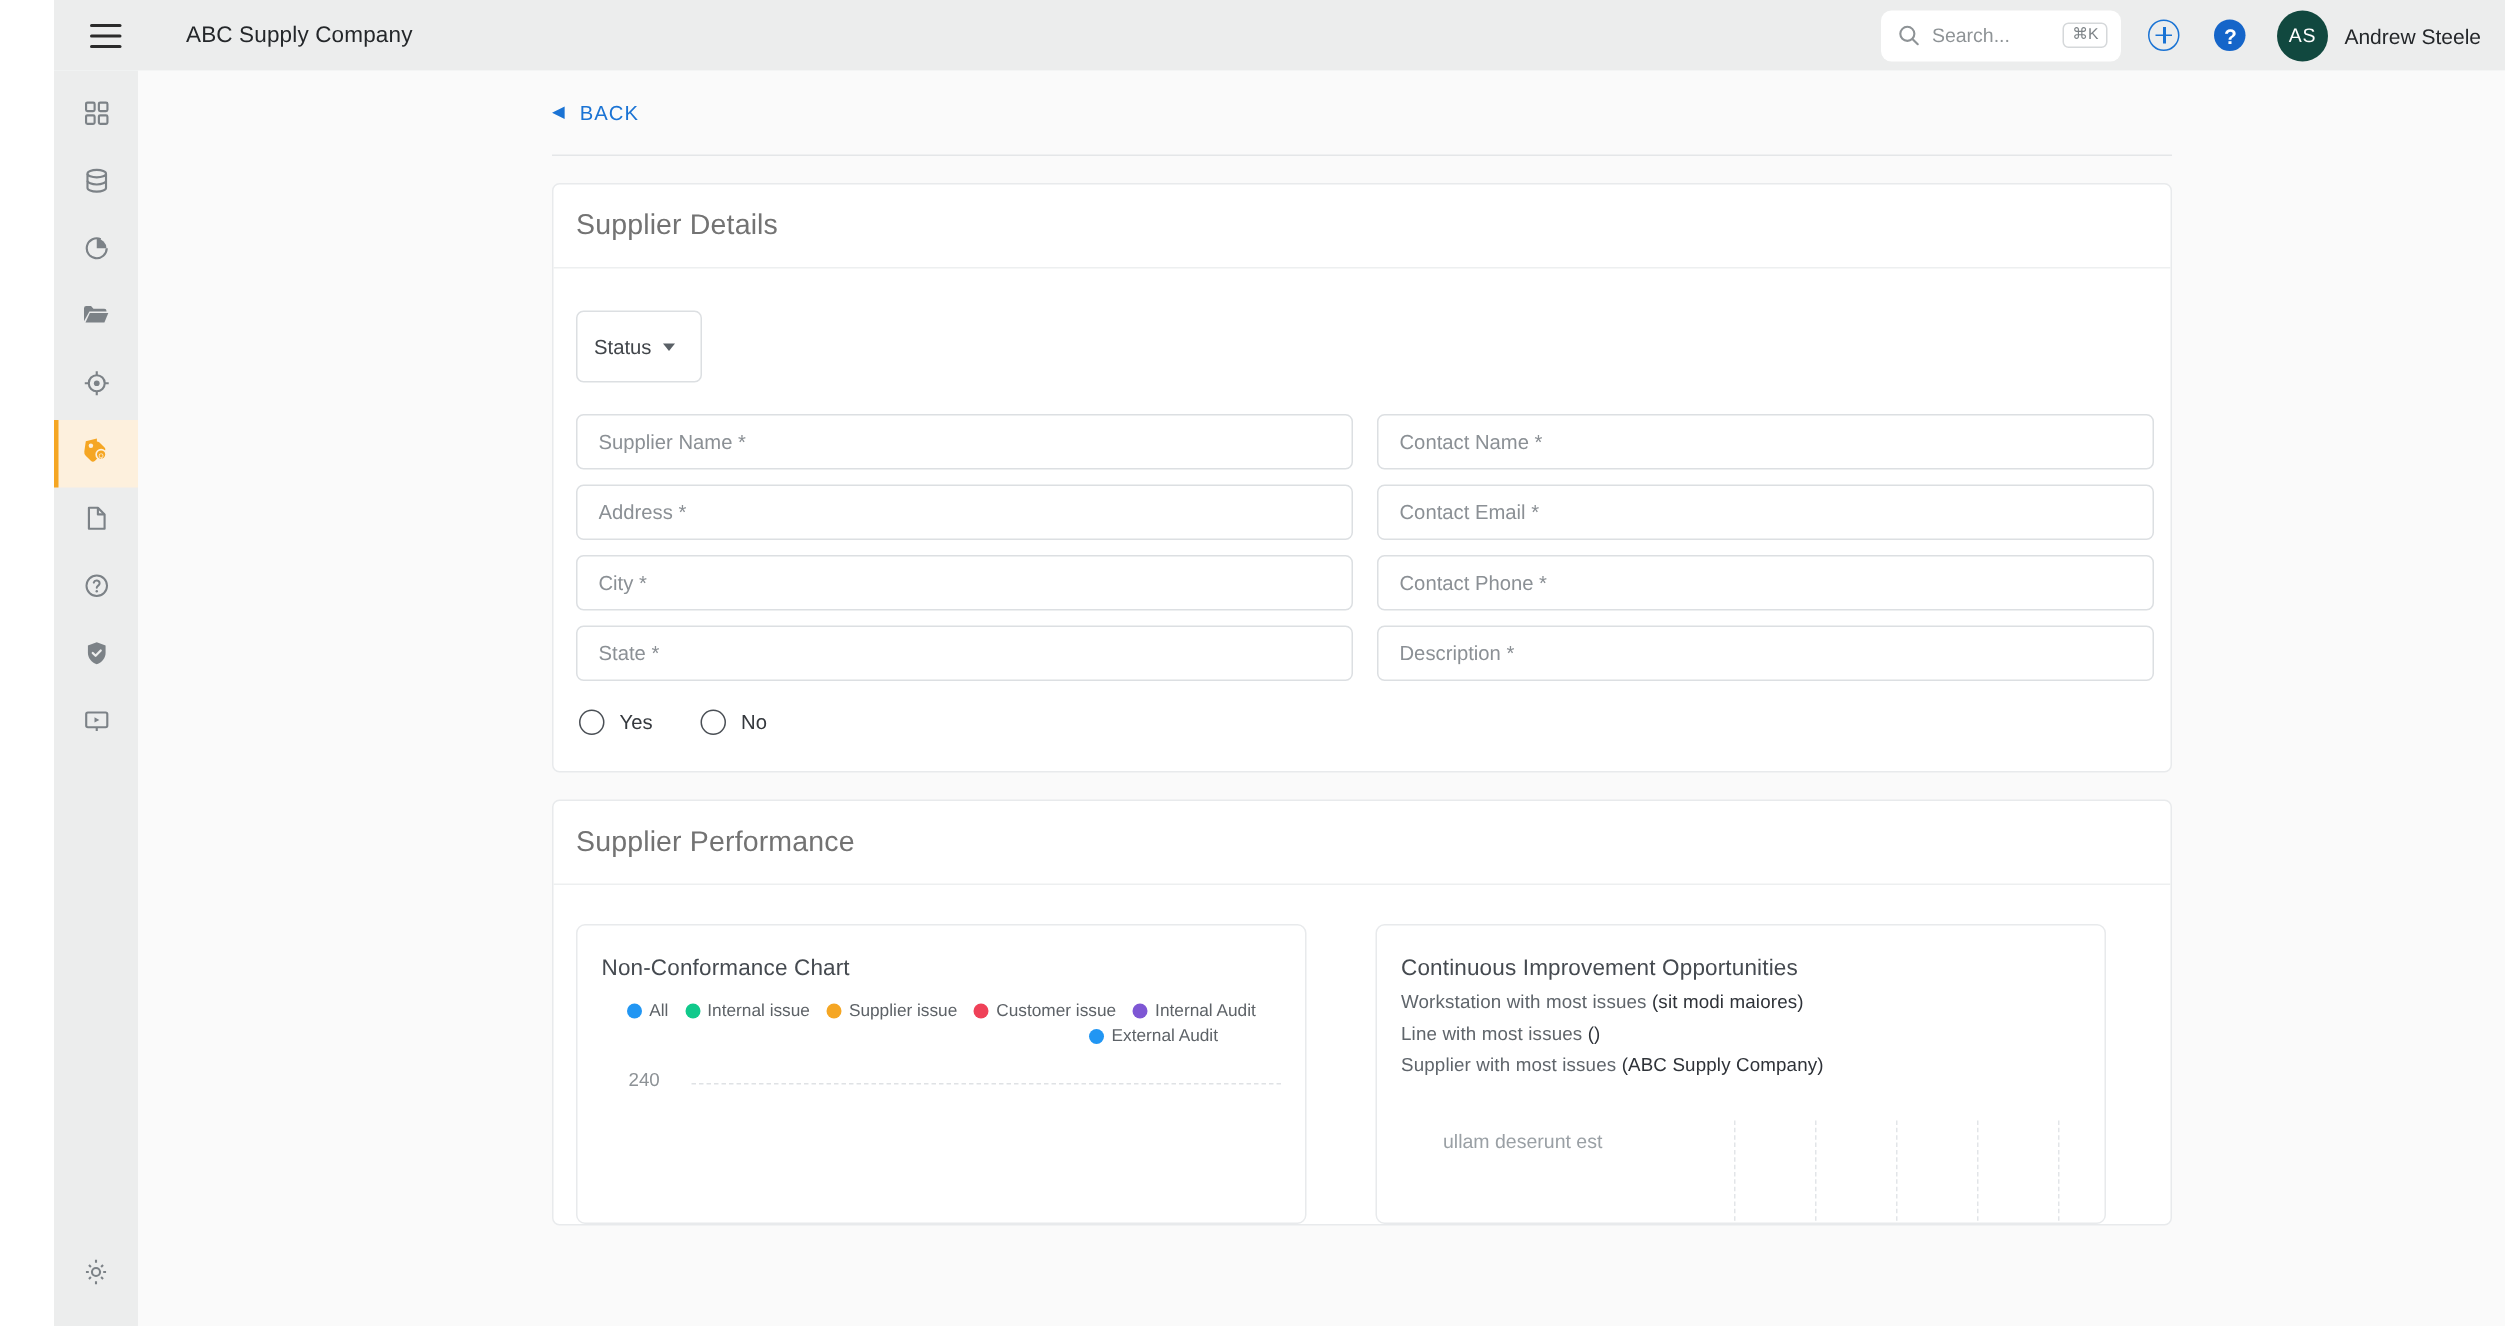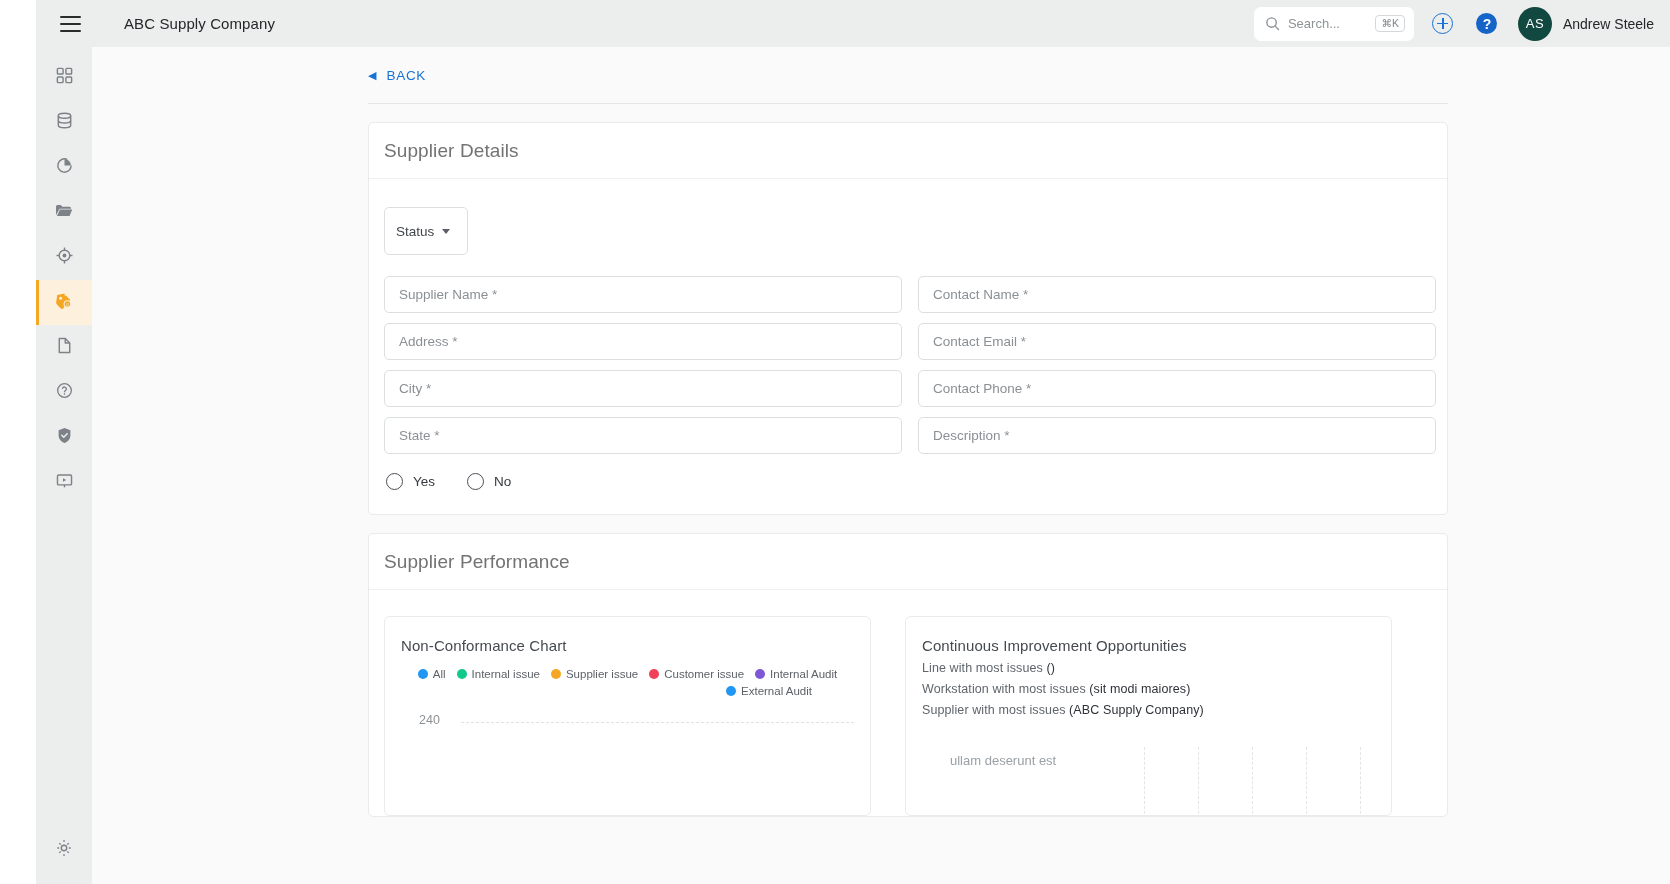--- a/index.html
+++ b/index.html
@@ -108,21 +108,21 @@
   }
   .field input { border: 0; outline: 0; width: 100%; font-size: 13.5px; font-family: inherit;
      color: #2d3137; background: transparent; }
   .field input::placeholder { color: #8b9095; }
 
   .radio-row { display: flex; align-items: center; gap: 10px; margin-top: 19px; padding-left: 2px; }
   .radio { width: 17px; height: 17px; border-radius: 50%; border: 1.6px solid #4a4f55; cursor: pointer; }
   .radio-label { font-size: 13.5px; color: #35393e; margin-right: 22px; }
 
   
-  .perf-body { padding: 26px 15px 0; display: flex; gap: 34px; }
+  .perf-body { padding: 26px 15px 0; display: flex; gap: 46px; }
   .subcard {
     background: #fff; border: 1px solid #e8eaec; border-radius: 6px;
     width: 487px; padding: 20px 16px 0; height: 200px; overflow: hidden;
   }
   .subcard-title { font-size: 15px; color: #454a50; letter-spacing: .1px; }
 
   .legend { margin-top: 14px; display: flex; flex-wrap: wrap; justify-content: center;
       gap: 5px 11px; padding: 0 4px; }
   .legend-item { display: flex; align-items: center; gap: 5px; cursor: pointer; }
   .legend-dot { width: 10px; height: 10px; border-radius: 50%; flex: 0 0 10px; }
@@ -393,26 +393,26 @@
               <div class="plot">
                 <span class="ytick">240</span>
                 <span class="gridline"></span>
               </div>
             </div>
 
             <div class="subcard">
               <div class="subcard-title">Continuous Improvement Opportunities</div>
 
               <div class="ci-line">
+                <span>Workstation with most issues</span>
+                <span class="val">(sit modi maiores)</span>
+              </div>
+              <div class="ci-line">
                 <span>Line with most issues</span>
                 <span class="val">()</span>
-              </div>
-              <div class="ci-line">
-                <span>Workstation with most issues</span>
-                <span class="val">(sit modi maiores)</span>
               </div>
               <div class="ci-line">
                 <span>Supplier with most issues</span>
                 <span class="val">(ABC Supply Company)</span>
               </div>
 
               <div class="ci-plot">
                 <span class="ci-xlabel">ullam deserunt est</span>
                 <span class="vgrid" style="left:222px"></span>
                 <span class="vgrid" style="left:276px"></span>

